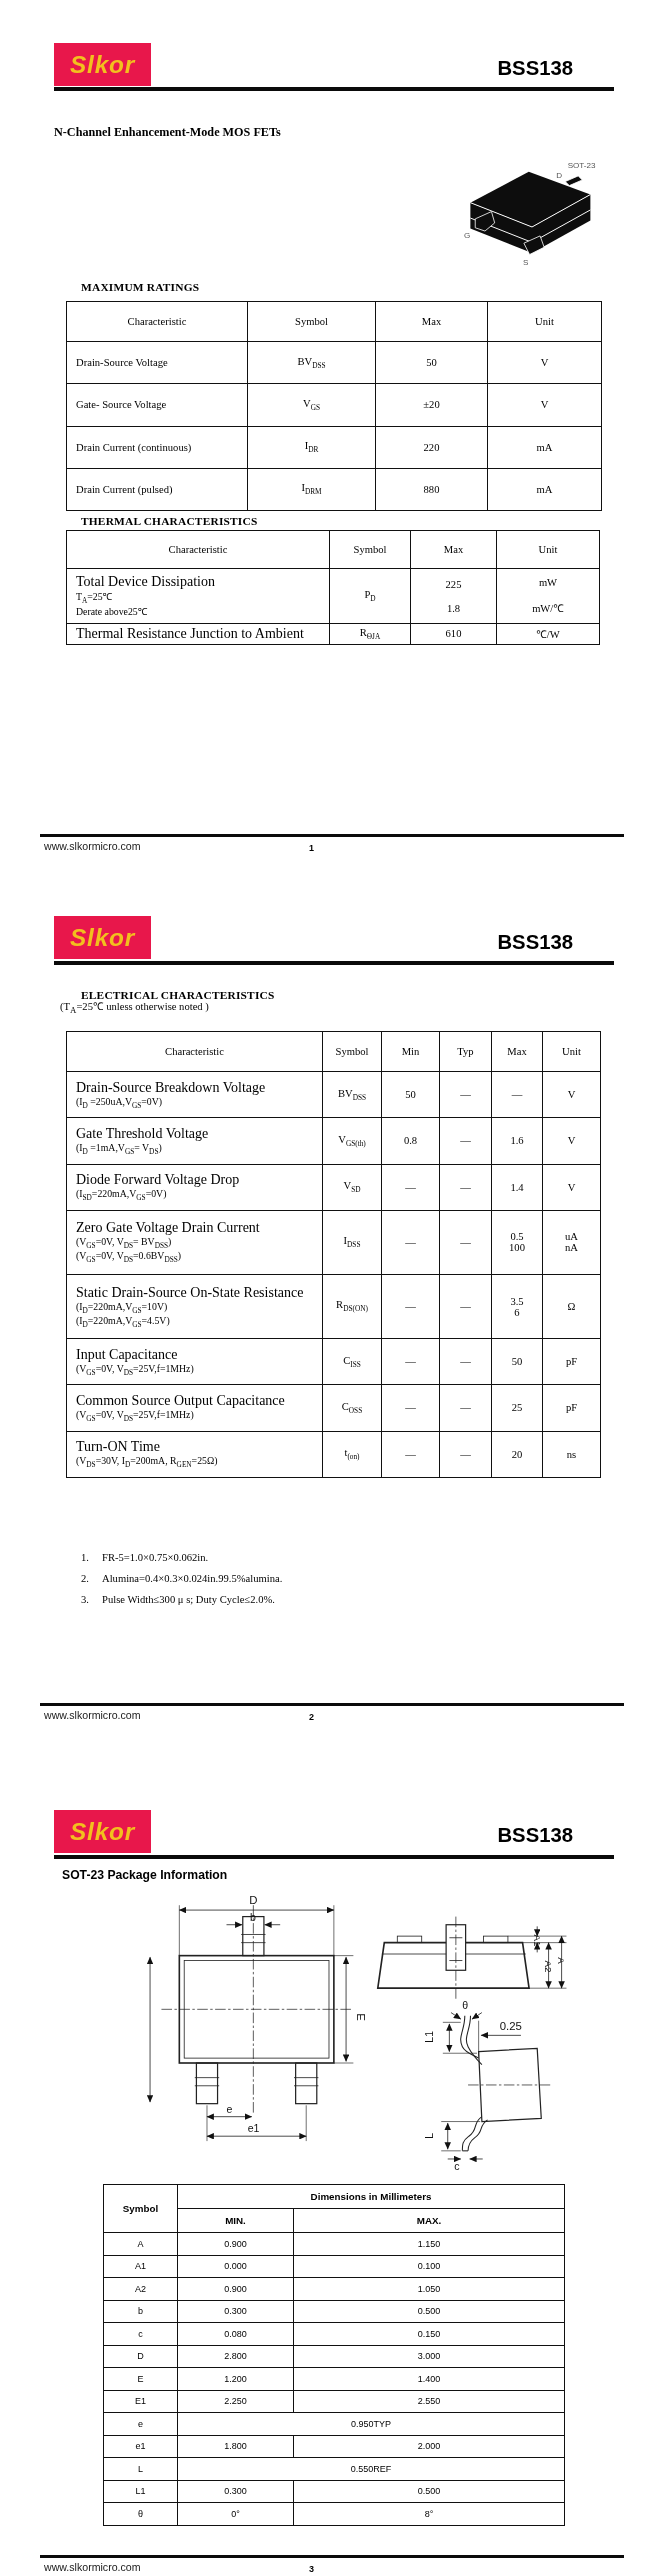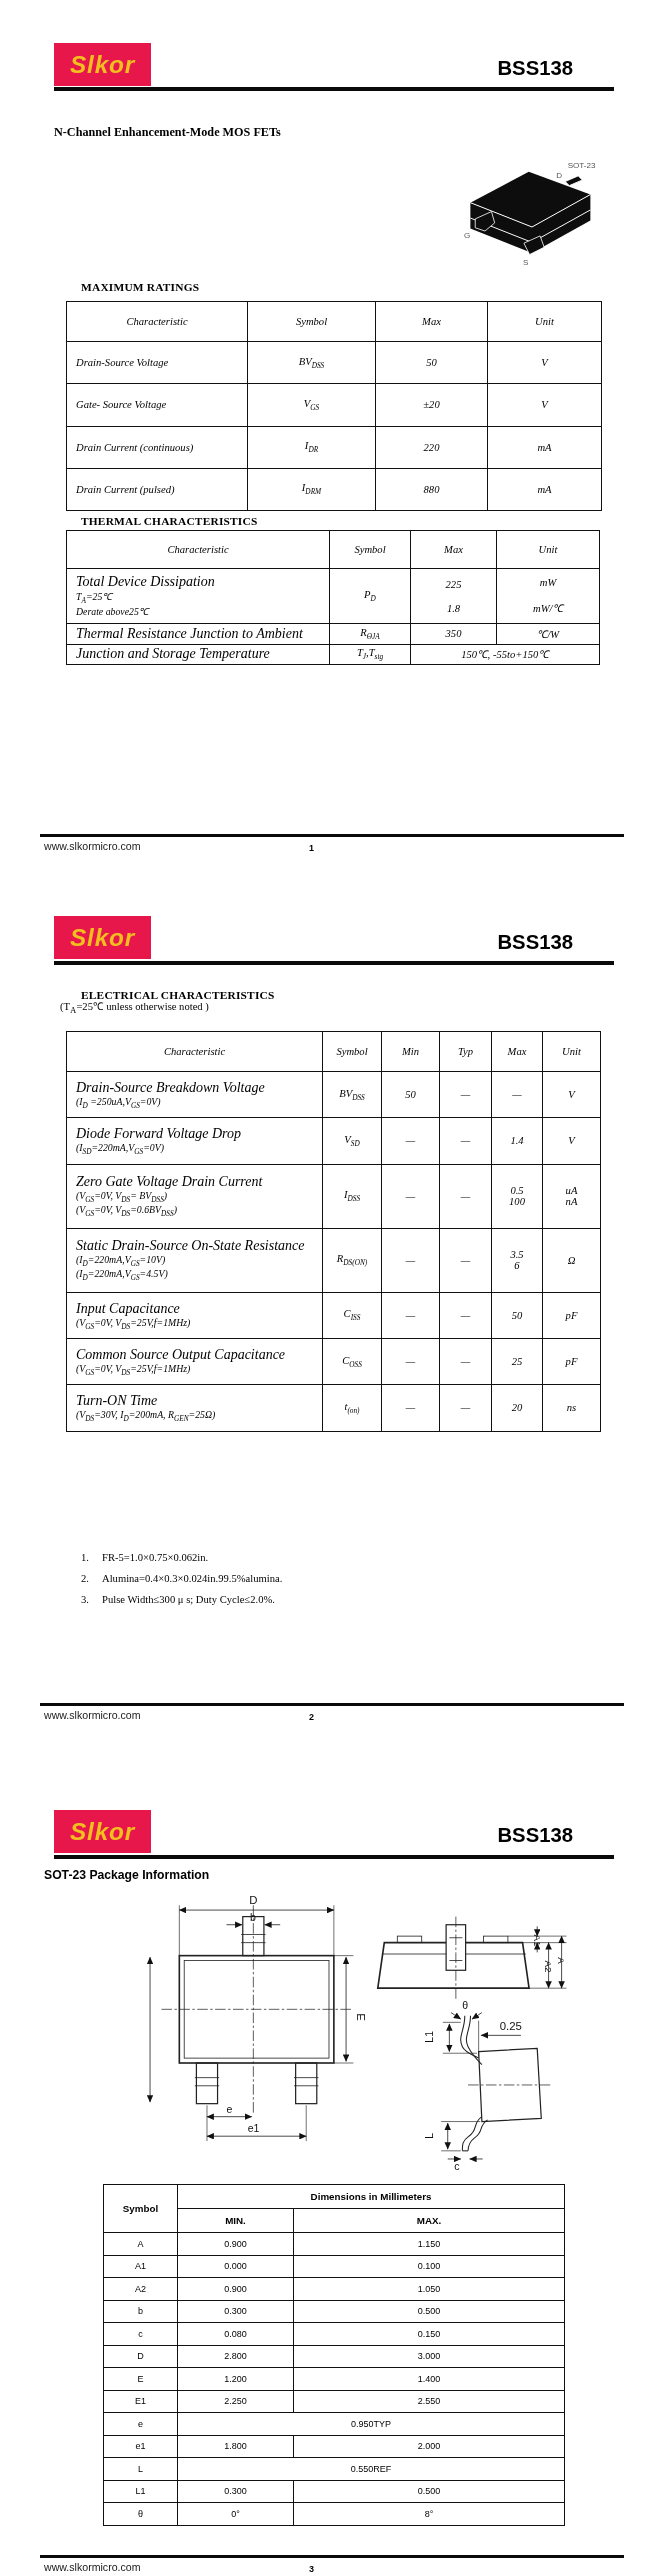--- a/index.html
+++ b/index.html
@@ -11,21 +11,21 @@
   .logo{width:97px;height:43px;display:flex;align-items:center;justify-content:center;}
   .logo span{font-family:"Liberation Sans",sans-serif;font-style:italic;font-weight:bold;
              font-size:24.4px;letter-spacing:0.8px;}
   .partnum{font-family:"Liberation Sans",sans-serif;font-weight:bold;font-size:20.3px;}
   .rule{height:4.1px;background:#0a0a0a;}
   .doc-title{font-weight:bold;font-size:12.2px;}
   .sec-head{font-weight:bold;font-size:11.4px;letter-spacing:0.2px;}
   .pkg-head{font-family:"Liberation Sans",sans-serif;font-weight:bold;font-size:12.2px;}
   
   table{border-collapse:collapse;table-layout:fixed;}
-  .spec{width:534px;font-style:italic;}
+  .spec{width:534px;}
   .spec th,.spec td{border:1.6px solid #111;text-align:center;font-size:10.6px;font-weight:normal;
                     padding:1.6px;vertical-align:middle;}
   .spec .td-left{text-align:left;padding-left:9px;padding-right:4.9px;}
   .spec sub{font-size:7.3px;}
   #t-max th{height:36px;} #t-max td{height:38px;}
   #t-th th{height:34px;}
   #t-th .stack-wide div{padding:6.5px 0;}
   #t-el th{height:36px;}
   #t-el .r2 td{height:42px;} #t-el .r3 td{height:60px;}
   .main{font-size:14px;} .cond{font-size:9.8px;}
@@ -153,32 +153,25 @@
               <div>mW</div>
               <div>mW/℃</div>
             </td>
           </tr>
           <tr>
             <td class="td-left">
               <div class="main">Thermal Resistance Junction to Ambient</div>
             </td>
             <td>R<sub>ΘJA</sub></td>
             <td>
-              <div>350</div>
+              <div>610</div>
             </td>
             <td>
               <div>℃/W</div>
             </td>
-          </tr>
-          <tr>
-            <td class="td-left">
-              <div class="main">Junction and Storage Temperature</div>
-            </td>
-            <td>T<sub>J</sub>,T<sub>stg</sub></td>
-            <td colspan="2">150℃, -55to+150℃</td>
           </tr>
         </tbody>
     </table>
 
     <div class="abs f-line" style="left:40px;top:834px;width:584px"></div>
     <div class="abs f-site" style="left:44px;top:840px">www.slkormicro.com</div>
     <div class="abs f-page" style="top:843px">1</div>
   </div>
 
   <div class="page" style="top:859px">
@@ -225,20 +218,39 @@
             </td>
             <td>
               <div>—</div>
             </td>
             <td>
               <div>V</div>
             </td>
           </tr>
           <tr class="r2">
             <td class="td-left">
+              <div class="main">Gate Threshold Voltage</div>
+              <div class="cond">(I<sub>D</sub> =1mA,V<sub>GS</sub>= V<sub>DS</sub>)</div>
+            </td>
+            <td>V<sub>GS(th)</sub></td>
+            <td>
+              <div>0.8</div>
+            </td>
+            <td>
+              <div>—</div>
+            </td>
+            <td>
+              <div>1.6</div>
+            </td>
+            <td>
+              <div>V</div>
+            </td>
+          </tr>
+          <tr class="r2">
+            <td class="td-left">
               <div class="main">Diode Forward Voltage Drop</div>
               <div class="cond">(I<sub>SD</sub>=220mA,V<sub>GS</sub>=0V)</div>
             </td>
             <td>V<sub>SD</sub></td>
             <td>
               <div>—</div>
             </td>
             <td>
               <div>—</div>
             </td>
@@ -366,21 +378,21 @@
     <div class="abs f-site" style="left:44px;top:850px">www.slkormicro.com</div>
     <div class="abs f-page" style="top:853px">2</div>
   </div>
 
   <div class="page" style="top:1717px">
     <div class="abs logo" style="left:54px;top:93px;background:#e8174b">
       <span style="color:#f2c01e">Slkor</span>
     </div>
     <div class="abs partnum" style="right:50px;top:107px">BSS138</div>
     <div class="abs rule" style="left:54px;top:138px;width:560px"></div>
-    <div class="abs pkg-head" style="left:44px;top:151px">SOT-23 Package Information</div>
+    <div class="abs pkg-head" style="left:62px;top:151px">SOT-23 Package Information</div>
 
     <svg class="abs" style="left:98px;top:175px" width="488" height="281" viewBox="0 0 600 345">
       <defs>
         <marker id="ar" markerWidth="10" markerHeight="8" refX="8.5" refY="4" orient="auto-start-reverse">
           <path d="M0,0 L9,4 L0,8 Z" fill="#111"></path>
         </marker>
       </defs>
       <g stroke="#222" fill="none">
 
         <rect x="100" y="78" width="190" height="132" stroke-width="2"></rect>

